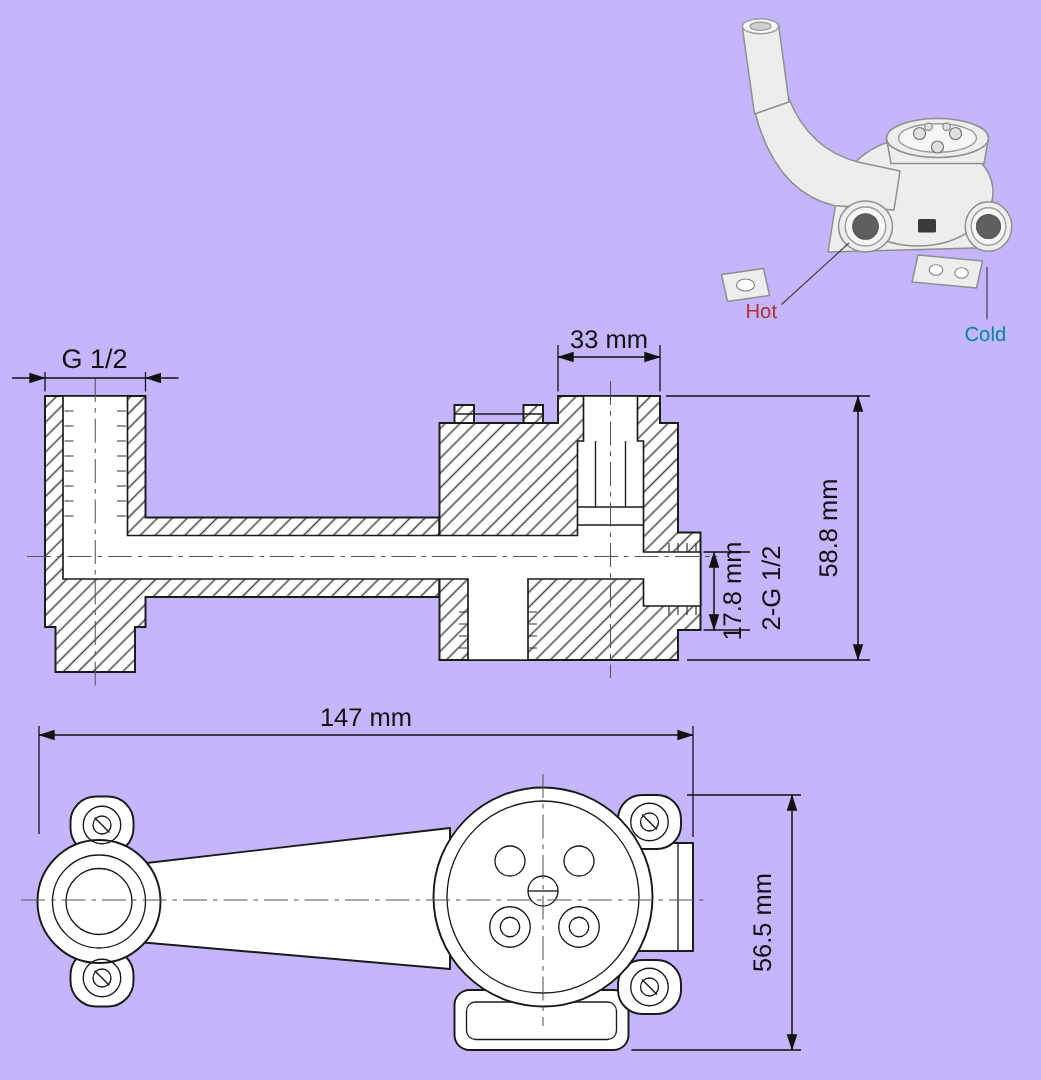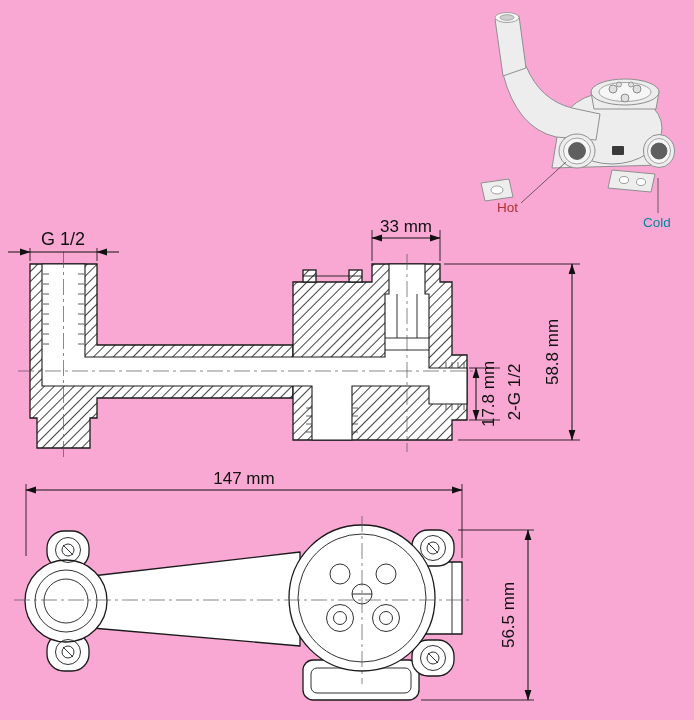--- a/index.html
+++ b/index.html
@@ -1,16 +1,16 @@
 <!DOCTYPE html>
 <html><head>
 <meta charset="utf-8">
 <style>
   html,body{margin:0;padding:0;background:#fff;}
-  .page{width:694px;height:720px;background:#f9a8d4;position:relative;overflow:hidden;}
+  .page{width:694px;height:720px;background:#c4b5fd;position:relative;overflow:hidden;}
   svg{display:block;}
   .hatched{fill:url(#hatch);stroke:#1a1a1a;stroke-width:1.3;stroke-linejoin:miter;}
   .cavity{fill:#ffffff;stroke:#1a1a1a;stroke-width:1.1;stroke-linejoin:miter;}
   .ln{stroke:#1a1a1a;stroke-width:1.3;fill:#ffffff;stroke-linejoin:round;}
   .thin{stroke:#1a1a1a;stroke-width:0.9;fill:none;}
   .tick{stroke:#333;stroke-width:0.8;fill:none;}
   .cl{stroke:#555;stroke-width:0.7;stroke-dasharray:16 4 3 4;fill:none;}
   .dim{stroke:#111;stroke-width:1;fill:none;}
   .ext{stroke:#111;stroke-width:0.85;fill:none;}
   .dimtext{font-family:"Liberation Sans",sans-serif;font-size:17px;fill:#111;}

